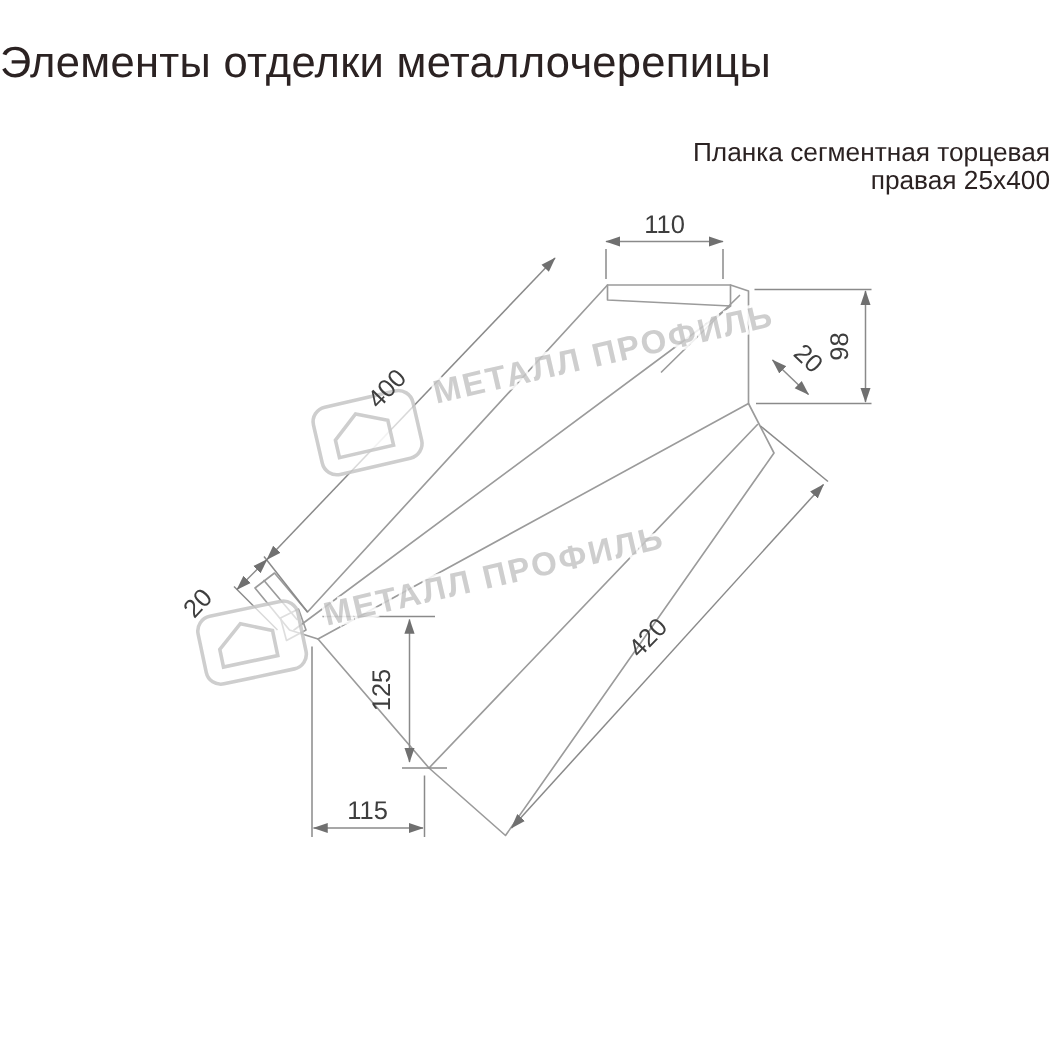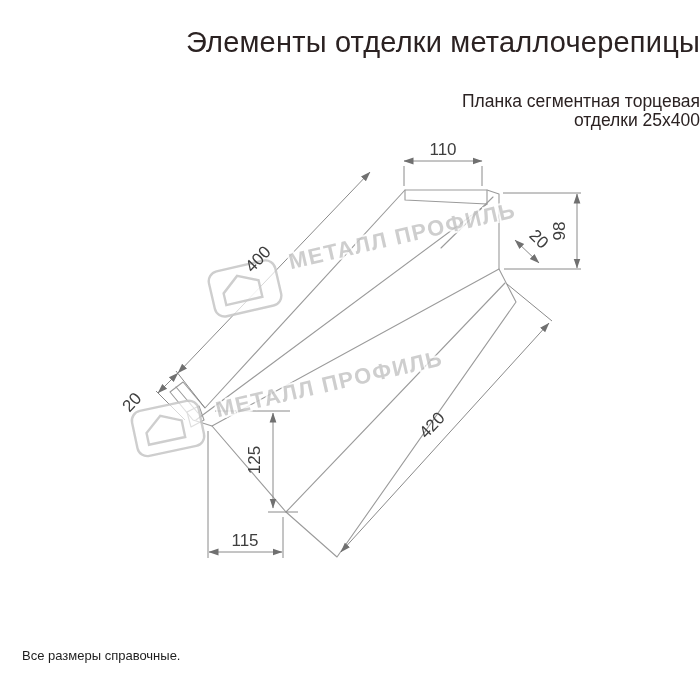--- a/index.html
+++ b/index.html
@@ -1,39 +1,39 @@
 <!DOCTYPE html>
 <html><head>
 <meta charset="utf-8">
 <style>
   html,body{margin:0;padding:0;}
   body{width:700px;height:700px;position:relative;background:#ffffff;overflow:hidden;
        font-family:"Liberation Sans", sans-serif;}
-  .page-title{position:absolute;left:0;right:0;top:26px;text-align:right;
+  .page-title{position:absolute;left:0;right:0;top:26px;text-align:left;
       font-size:29px;letter-spacing:.2px;color:#2b2222;}
   .subtitle{position:absolute;left:0;right:0;top:92px;text-align:right;
       font-size:17.5px;line-height:19px;color:#2b2222;}
   .notes{position:absolute;left:22px;top:647px;font-size:13px;line-height:18px;color:#1f1f1f;}
   svg.drawing{position:absolute;left:0;top:0;}
   .shape{stroke:#9b9b9b;stroke-width:1.1;fill:none;stroke-linejoin:round;stroke-linecap:round;}
   .dimline,.extline{stroke:#8a8a8a;stroke-width:1;fill:none;}
   .dimtext{fill:#3e3e3e;font-size:17px;font-family:"Liberation Sans",sans-serif;}
   .wm-text{fill:#c6c6c6;stroke:#ffffff;stroke-width:4px;paint-order:stroke;opacity:.85;
       font-weight:bold;font-size:22px;letter-spacing:1.5px;
       font-family:"Liberation Sans",sans-serif;text-anchor:middle;}
   .wm-logo{stroke:#c9c9c9;stroke-width:2.4;fill:rgba(255,255,255,0.75);opacity:.9;}
 </style>
 </head>
 <body>
 
 <div class="page-title">Элементы отделки металлочерепицы</div>
 
 <div class="subtitle">
   <div>Планка сегментная торцевая</div>
-  <div>отделки 25х400</div>
+  <div>правая 25х400</div>
 </div>
 
 <svg class="drawing" width="700" height="700" viewBox="0 0 700 700">
   <defs>
     <marker id="arr" viewBox="0 0 10 10" refX="9.5" refY="5" markerWidth="10" markerHeight="10" orient="auto-start-reverse">
       <path d="M0,1.6 L10,5 L0,8.4 Z" fill="#707070"></path>
     </marker>
   </defs>
 
   <g>
@@ -94,14 +94,13 @@
     <text class="dimtext" transform="translate(262,263) rotate(-46)" text-anchor="middle">400</text>
     <text class="dimtext" transform="translate(136,406) rotate(-47)" text-anchor="middle">20</text>
     <text class="dimtext" transform="translate(535,243) rotate(44)" text-anchor="middle">20</text>
     <text class="dimtext" transform="translate(436,429) rotate(-46)" text-anchor="middle">420</text>
     <text class="dimtext" transform="translate(260,460) rotate(-90)" text-anchor="middle">125</text>
     <text class="dimtext" x="245" y="546" text-anchor="middle">115</text>
   </g>
 </svg>
 
 <div class="notes">
-  <div>Все размеры справочные.</div>
 </div>
 
 </body></html>

